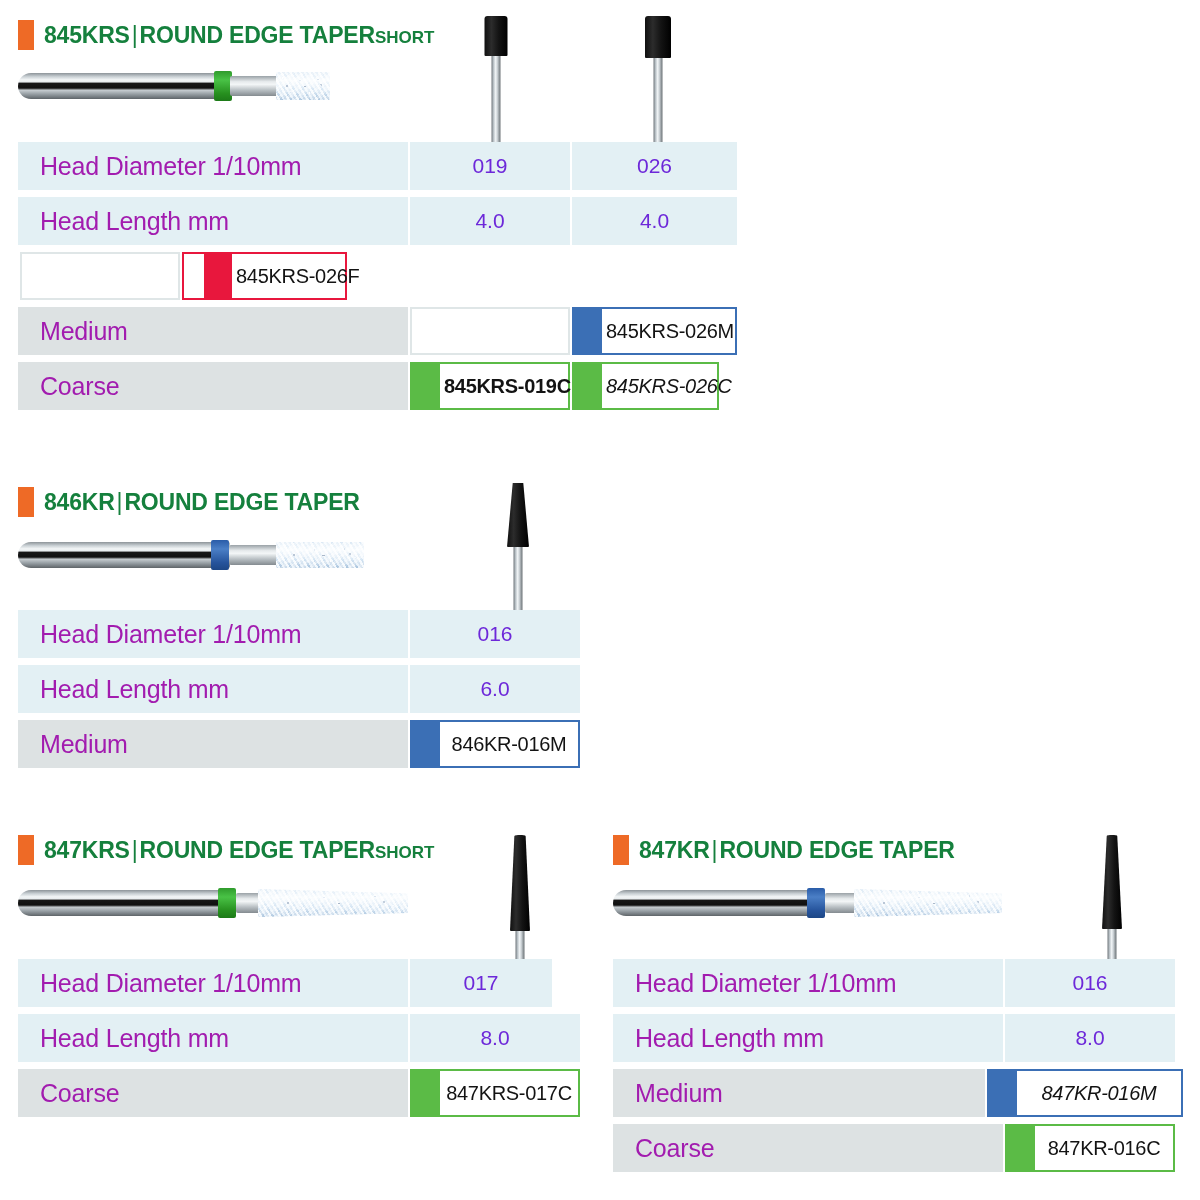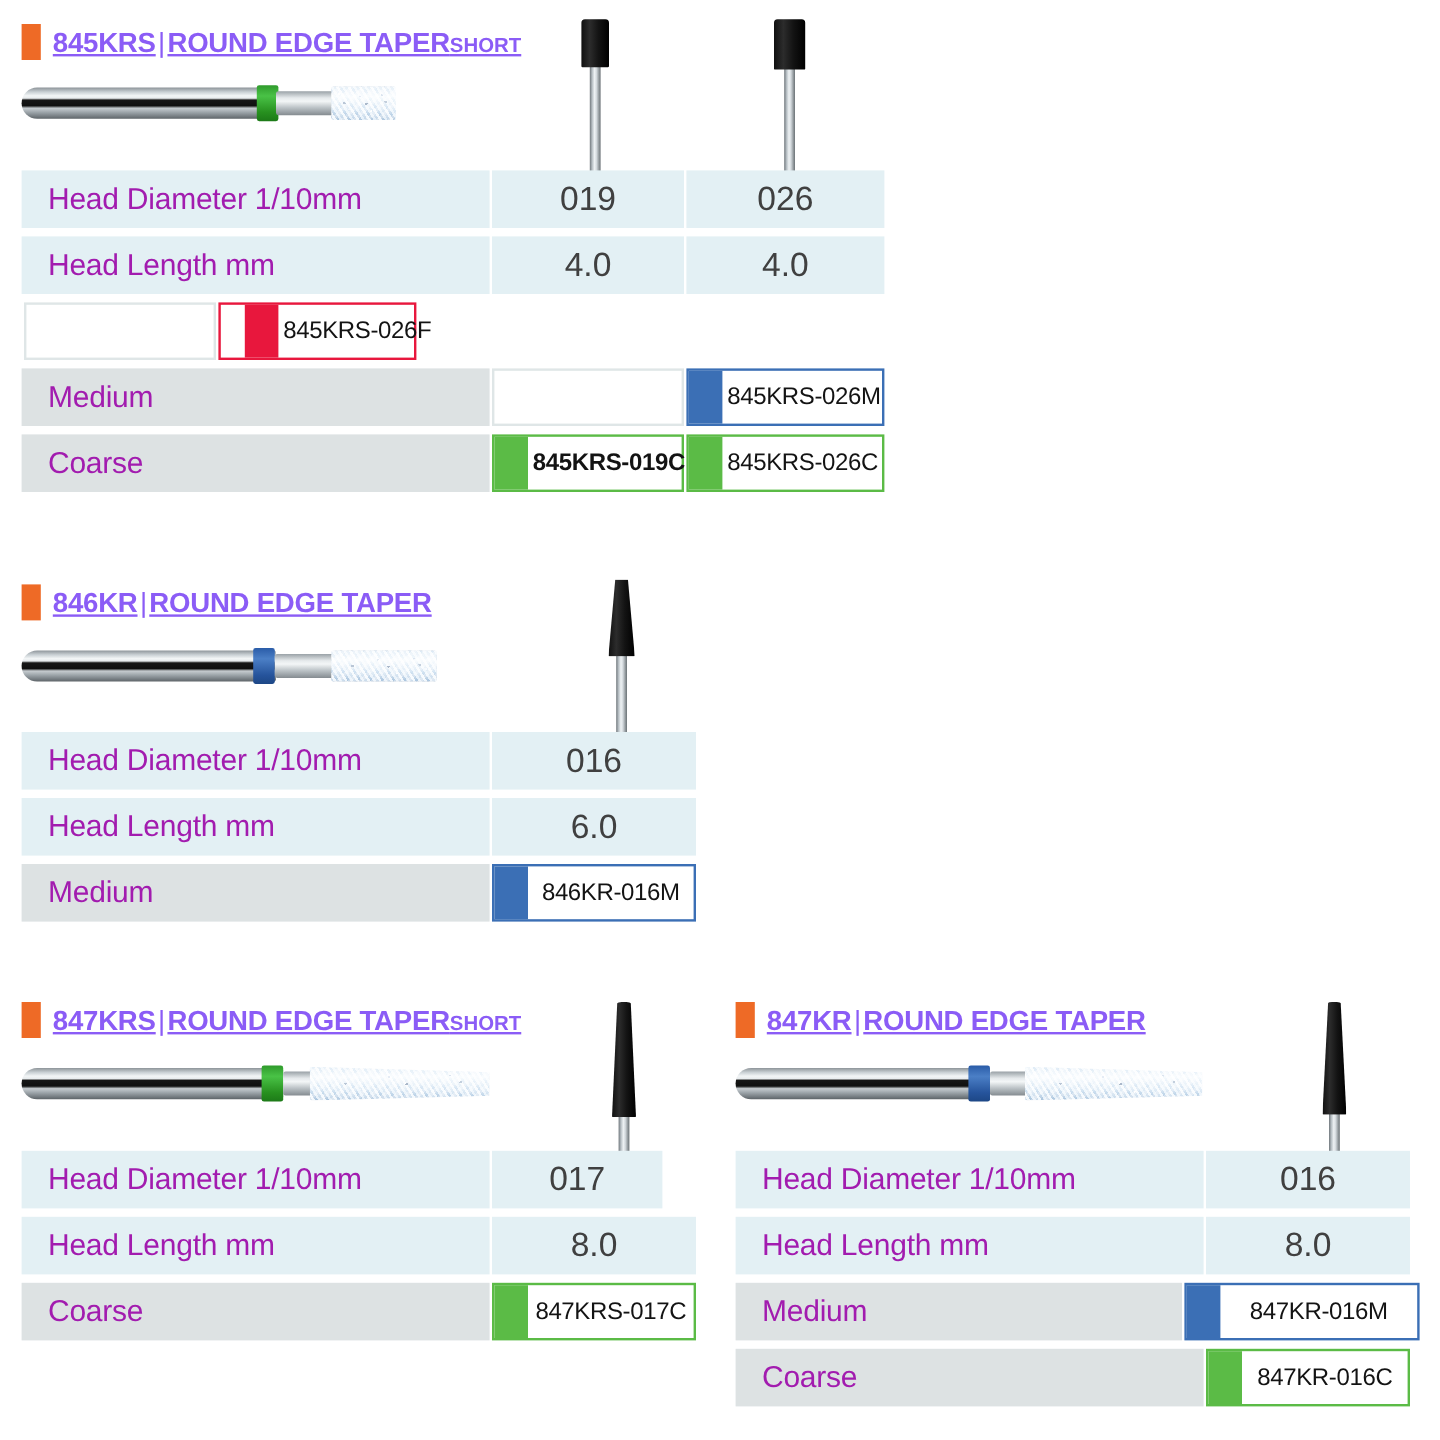--- a/index.html
+++ b/index.html
@@ -11,21 +11,21 @@
     overflow:hidden;
     position:relative;
   }
   .section{position:absolute;}
 
   
   .sec-header{display:flex;align-items:center;gap:10px;height:34px;}
   .marker{width:16px;height:30px;background:#ee6a26;flex:0 0 auto;}
   .sec-title{
     font-size:23px;font-weight:700;letter-spacing:-0.2px;
-    white-space:nowrap;color:#8b5cf6;text-decoration:underline;
+    white-space:nowrap;color:#15803d;
   }
   .sec-title .sep{font-weight:400;padding:0 2px;}
   .sec-title .short{font-size:17px;font-weight:700;letter-spacing:0px;}
 
   
   .bur-h{position:relative;height:44px;}
   .bur-shank{
     position:absolute;top:9px;height:26px;border-radius:13px 2px 2px 13px;
     background:linear-gradient(to bottom,
       #8d9499 0%, #c9d0d4 14%, #f2f5f6 26%,
@@ -73,21 +73,21 @@
   .trow{position:absolute;display:flex;align-items:center;}
   .tlabel{
     height:48px;display:flex;align-items:center;
     padding-left:22px;box-sizing:border-box;
     font-size:25px;color:#a21caf;letter-spacing:-0.2px;white-space:nowrap;
   }
   .tlabel.spec{background:#e3f0f4;}
   .tlabel.grit{background:#dde2e3;}
   .tcell{
     height:48px;display:flex;align-items:center;justify-content:center;
-    box-sizing:border-box;font-size:28px;color:#404040;
+    box-sizing:border-box;font-size:21px;color:#6d28d9;
   }
   .tcell.spec{background:#e3f0f4;}
   .tcell.empty{background:#ffffff;border:2px solid #dfe6e7;}
   .code{
     height:48px;display:flex;align-items:stretch;box-sizing:border-box;
     background:#ffffff;border:2px solid #999;
   }
   .code .swatch{width:28px;flex:0 0 auto;}
   .code .ctext{
     flex:1 1 auto;display:flex;align-items:center;justify-content:center;
@@ -157,21 +157,21 @@
       <div class="ctext">845KRS-026M</div>
     </div>
   </div>
 
   <div class="trow" style="left:0;top:344px;width:730px;">
     <div class="tlabel grit" style="width:390px;">Coarse</div>
     <div class="code green" style="width:160px;margin-left:2px;font-weight:bold;">
       <div class="swatch"></div>
       <div class="ctext">845KRS-019C</div>
     </div>
-    <div class="code green" style="width:165px;margin-left:2px;">
+    <div class="code green" style="width:147px;margin-left:2px;font-style:italic;">
       <div class="swatch"></div>
       <div class="ctext">845KRS-026C</div>
     </div>
   </div>
 </div>
 
 <div class="section" style="left:18px;top:485px;width:570px;">
 
   <div class="sec-header">
     <div class="marker"></div>
@@ -277,21 +277,21 @@
     <div class="tcell spec" style="width:170px;margin-left:2px;">016</div>
   </div>
 
   <div class="trow" style="left:0;top:181px;width:570px;">
     <div class="tlabel spec" style="width:390px;">Head Length mm</div>
     <div class="tcell spec" style="width:170px;margin-left:2px;">8.0</div>
   </div>
 
   <div class="trow" style="left:0;top:236px;width:570px;">
     <div class="tlabel grit" style="width:390px;">Medium</div>
-    <div class="code blue" style="width:206px;margin-left:2px;">
+    <div class="code blue" style="width:206px;margin-left:2px;font-style:italic;">
       <div class="swatch"></div>
       <div class="ctext">847KR-016M</div>
     </div>
   </div>
 
   <div class="trow" style="left:0;top:291px;width:570px;">
     <div class="tlabel grit" style="width:390px;">Coarse</div>
     <div class="code green" style="width:170px;margin-left:2px;">
       <div class="swatch"></div>
       <div class="ctext">847KR-016C</div>

